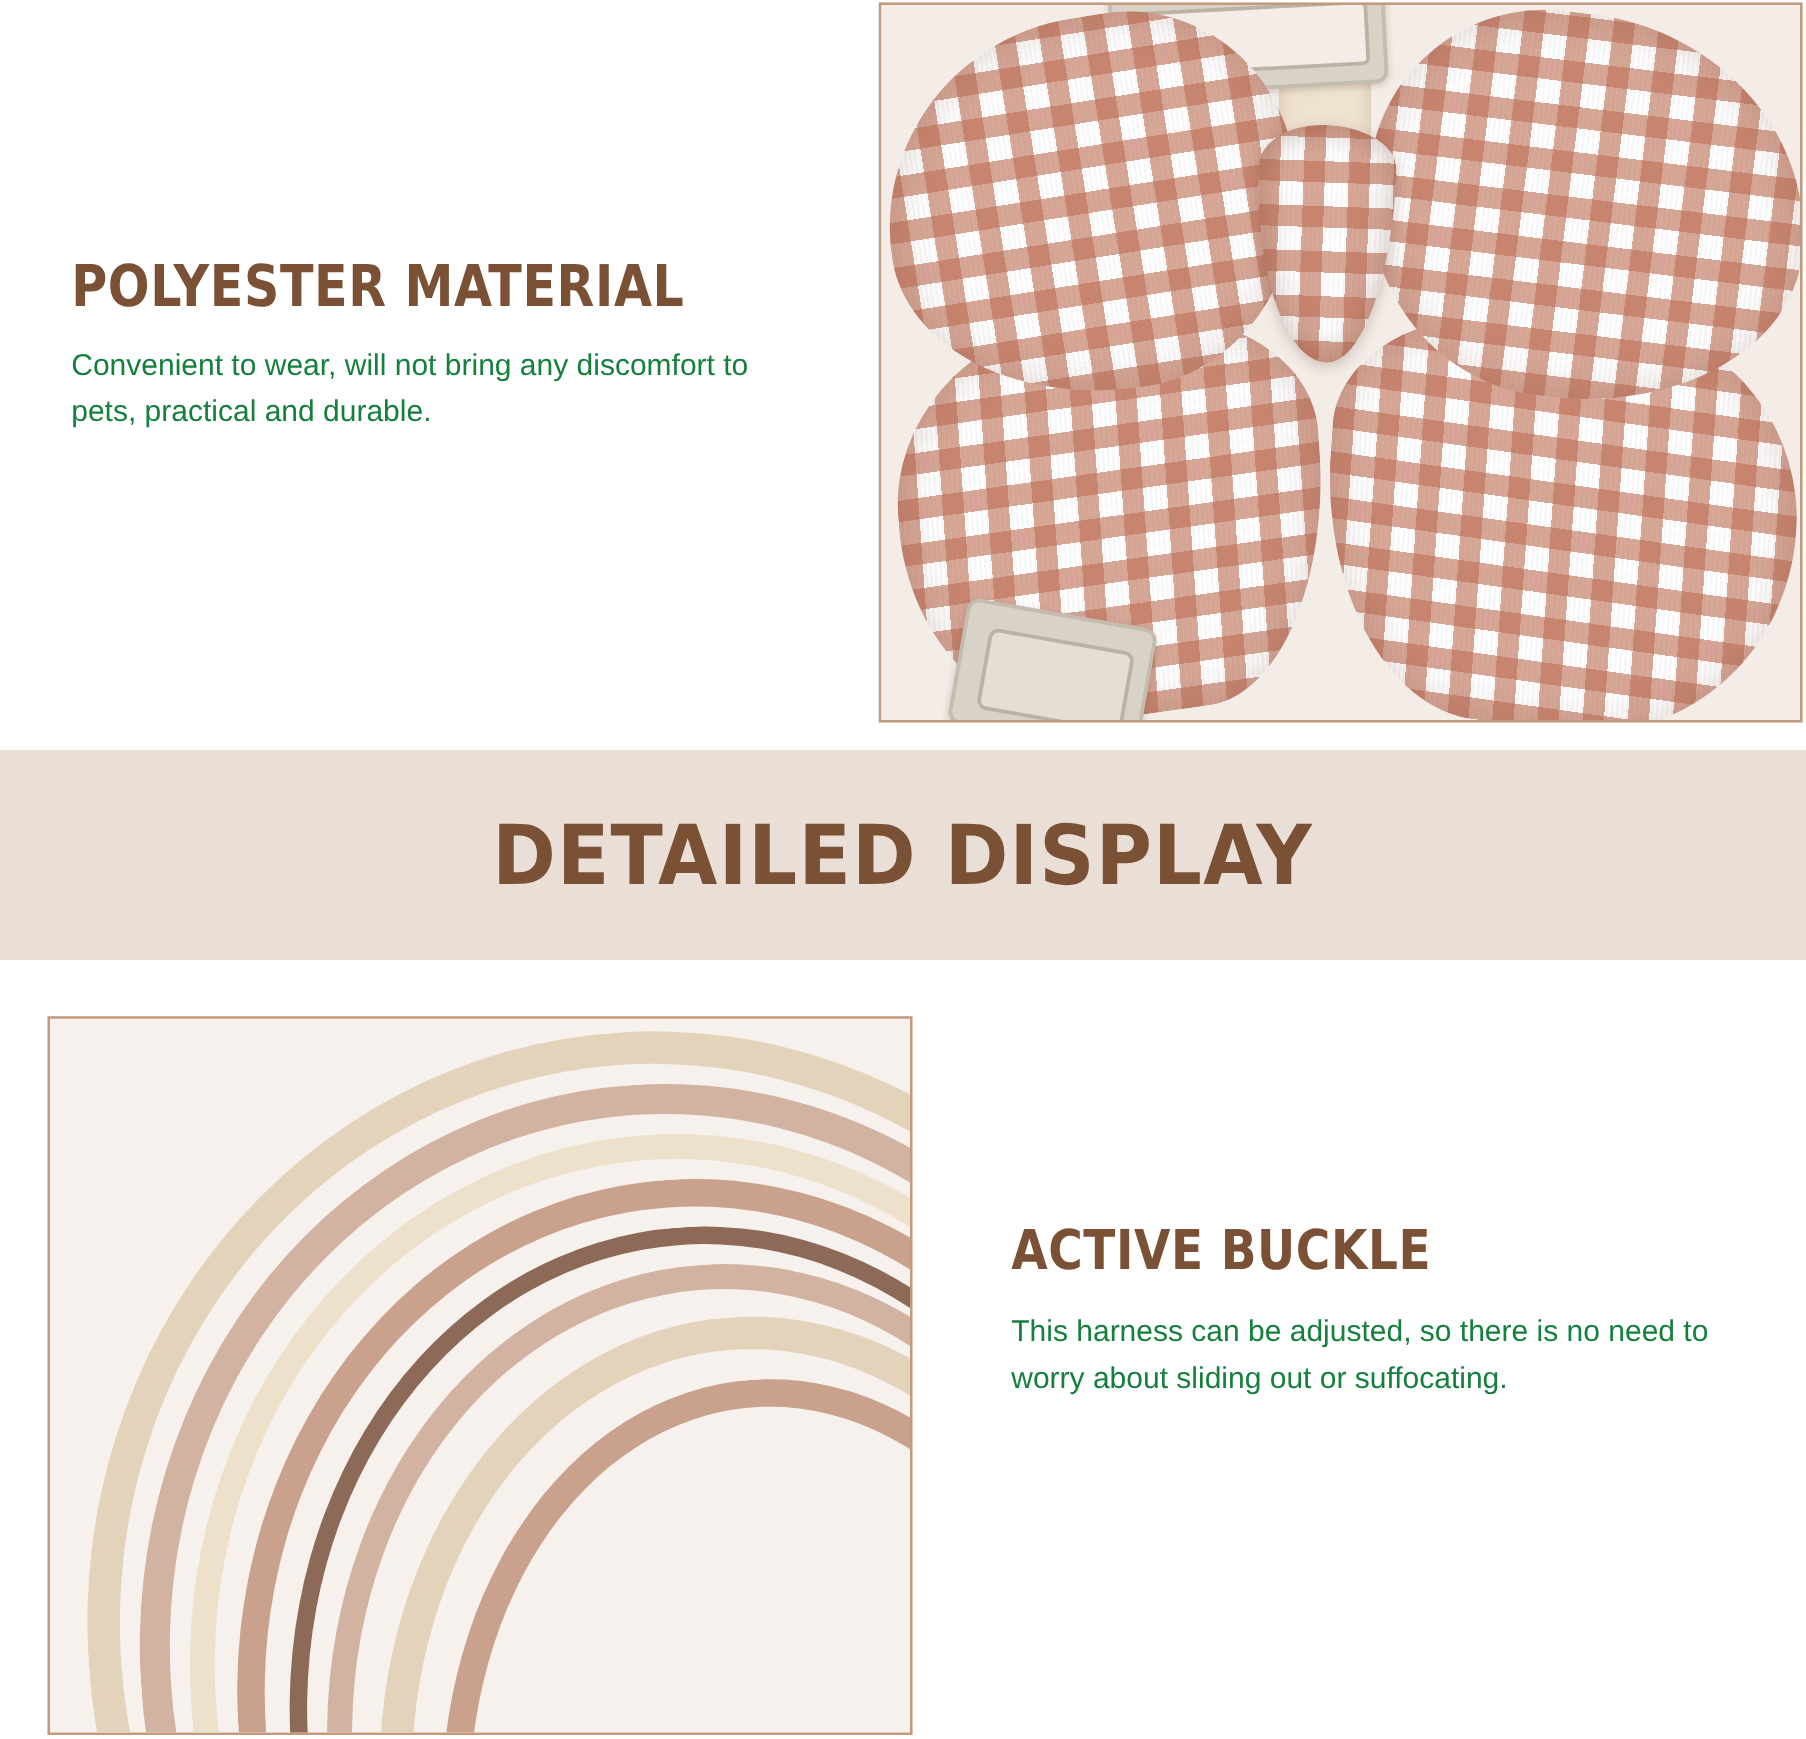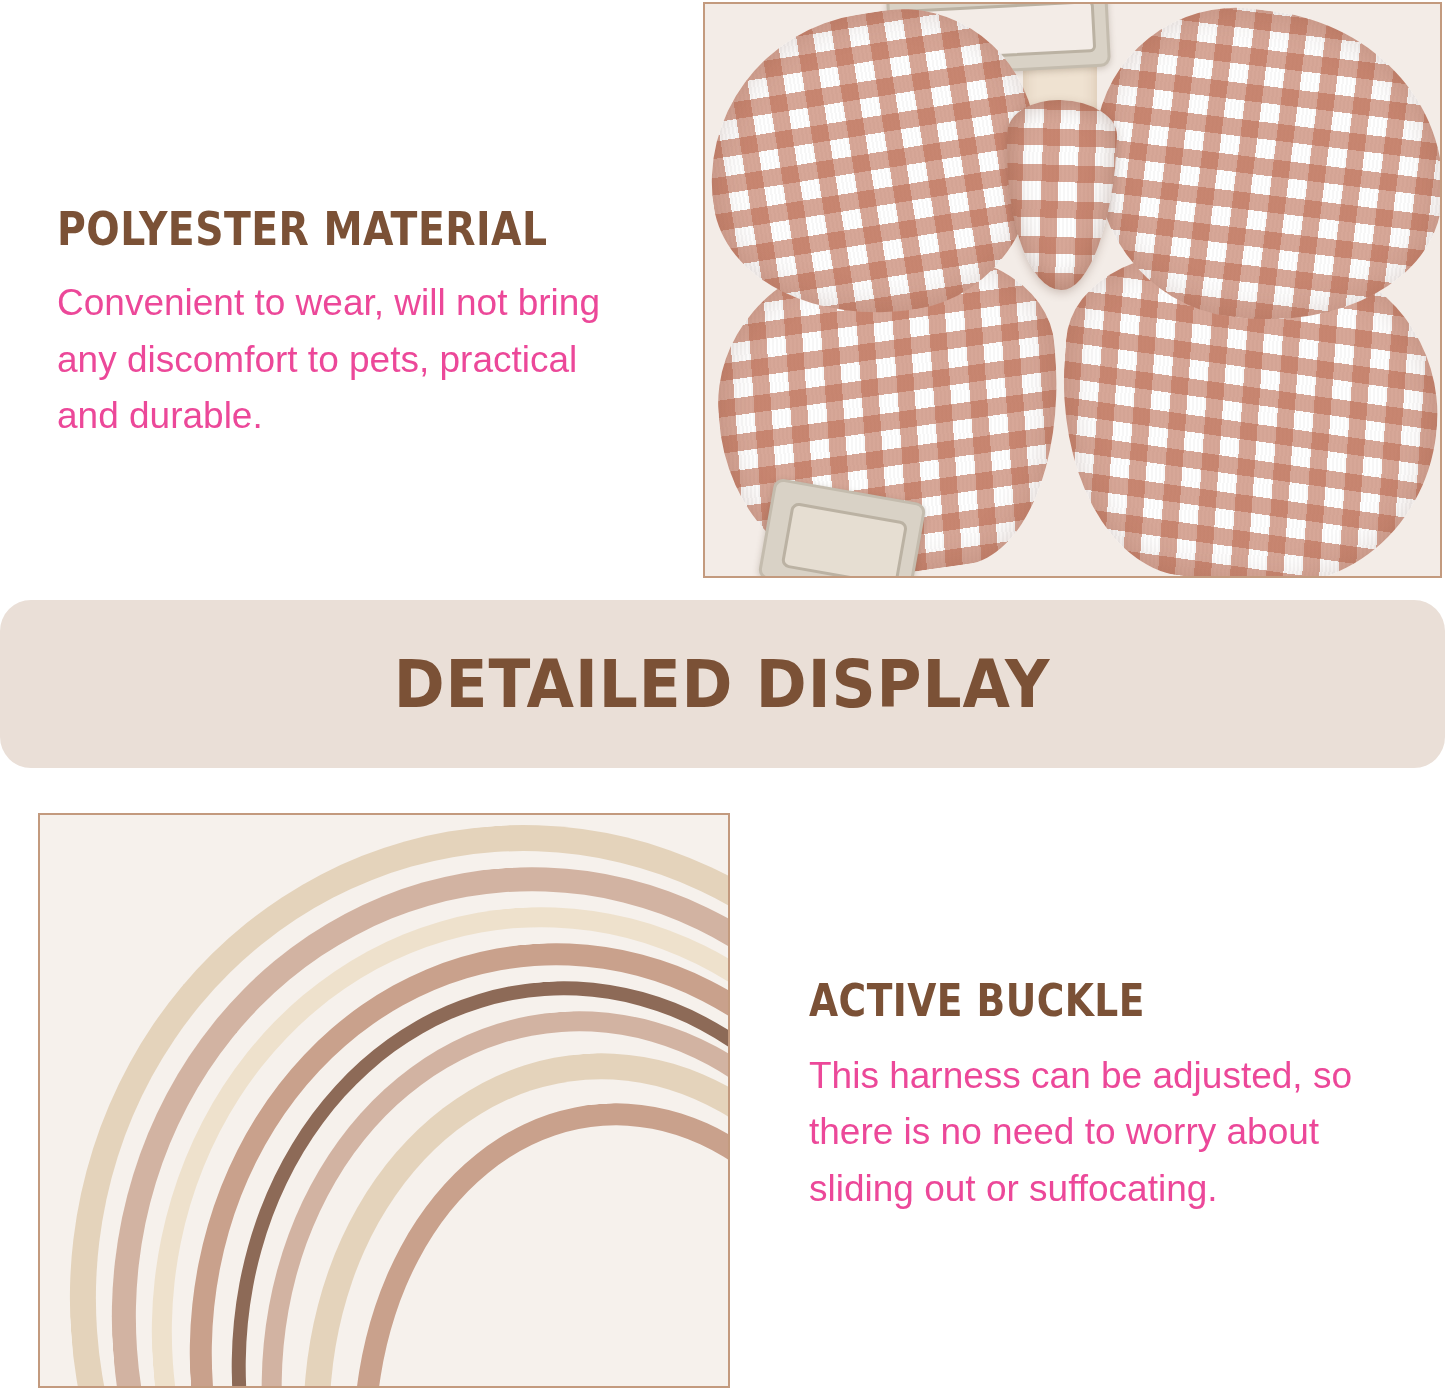--- a/index.html
+++ b/index.html
@@ -46,22 +46,22 @@
     font-size: 46px;
     letter-spacing: 0.5px;
     line-height: 1.05;
     margin: 0 0 22px 0;
     transform: scaleX(0.95);
     transform-origin: left center;
   }
 
   .feature-desc {
     font-family: "Liberation Sans", sans-serif;
-    color: #ec4899;
-    font-size: 37px;
+    color: #15803d;
+    font-size: 24px;
     line-height: 1.52;
     margin: 0;
     max-width: 580px;
   }
 
   
   .photo-frame {
     position: absolute;
     border: 2px solid #c39a7e;
     box-sizing: border-box;
@@ -217,21 +217,20 @@
   .banner {
     position: absolute;
     left: 0;
     top: 600px;
     width: 1445px;
     height: 168px;
     background: #eadfd7;
     display: flex;
     align-items: center;
     justify-content: center;
-    border-radius: 31px;
   }
 
   .banner-title {
     font-family: "DejaVu Sans", sans-serif;
     font-weight: bold;
     color: #7b5136;
     font-size: 66px;
     letter-spacing: 1px;
     transform: scaleX(0.93);
   }

